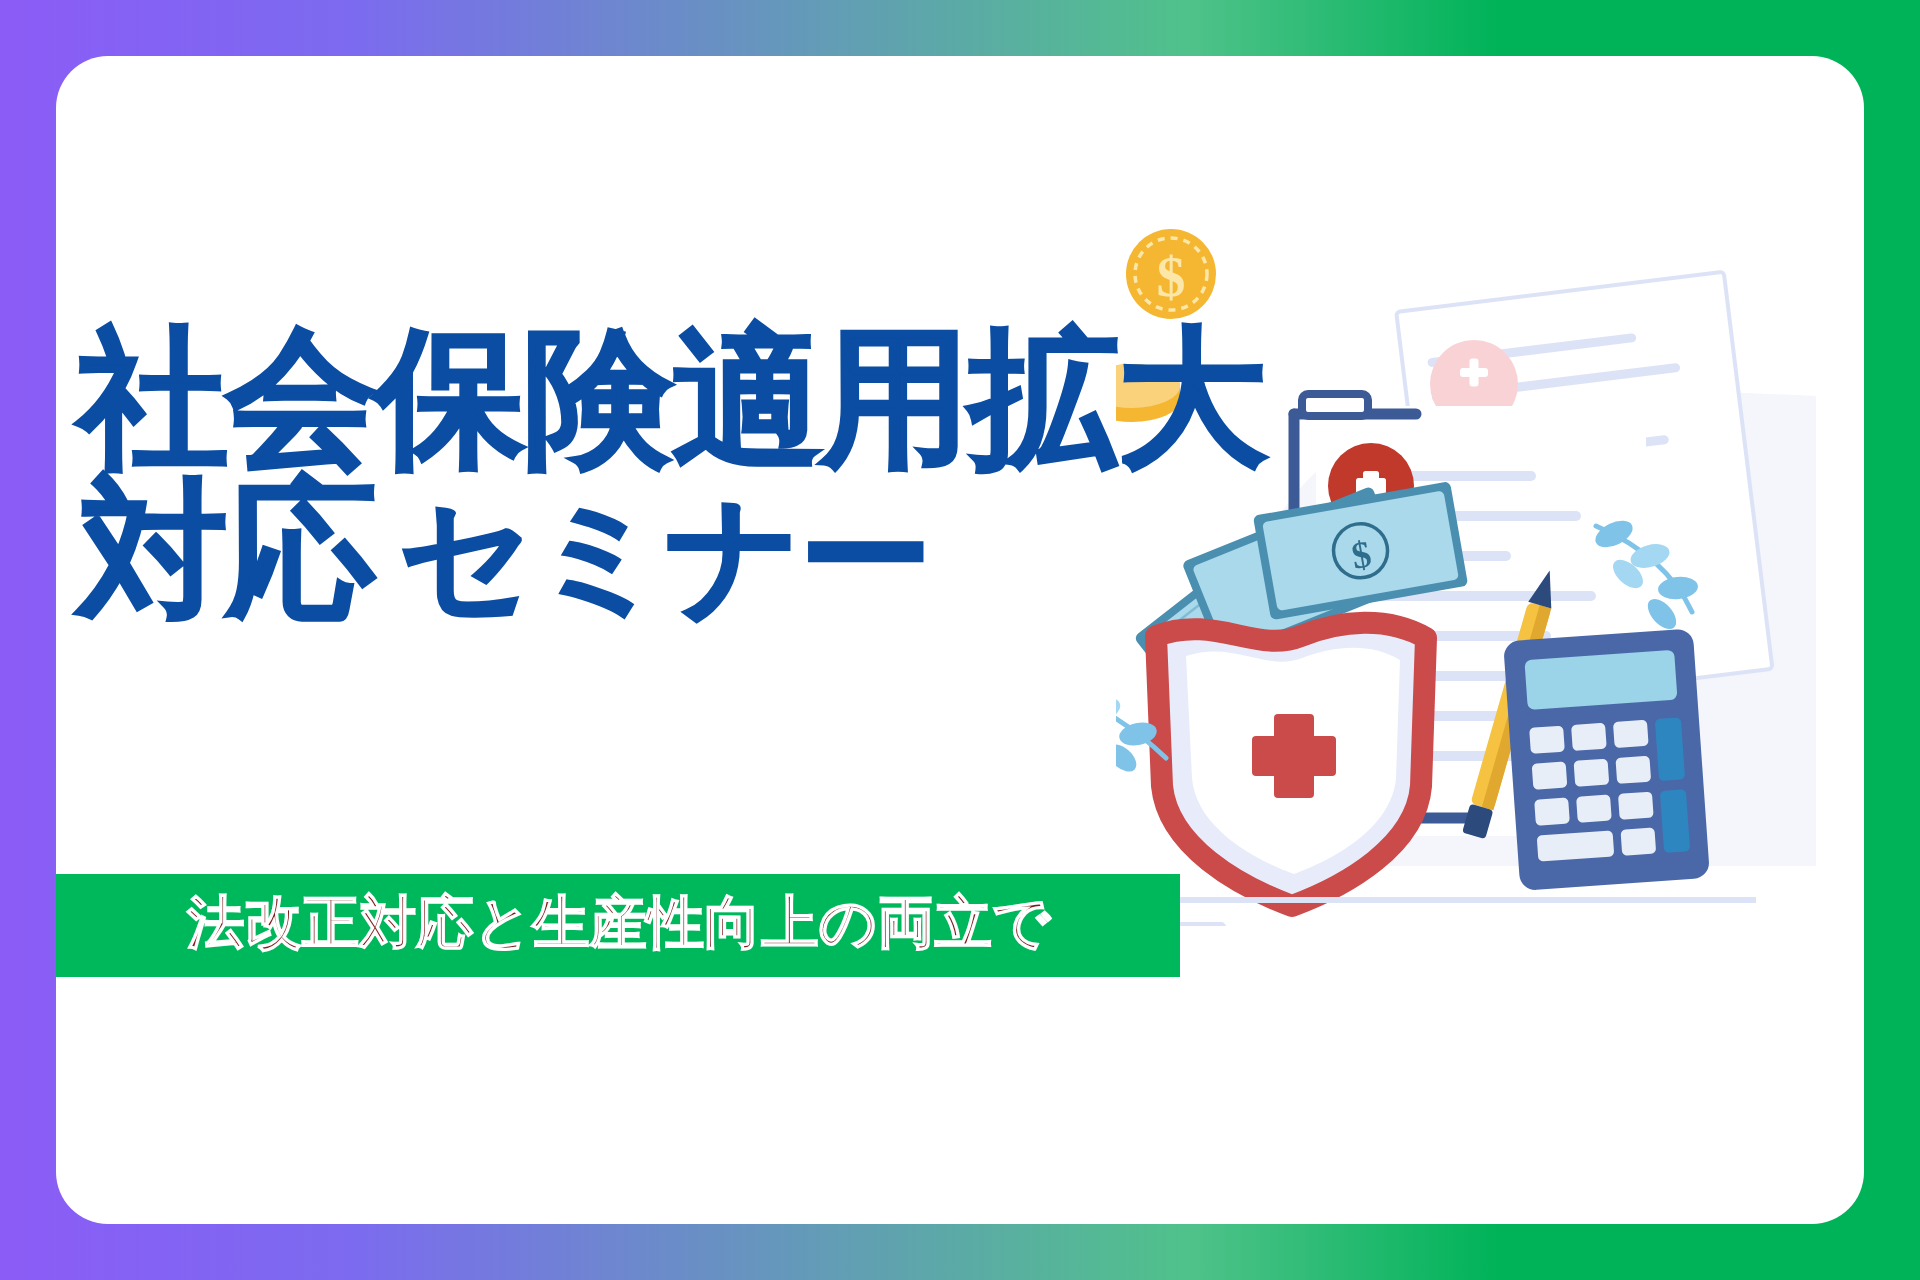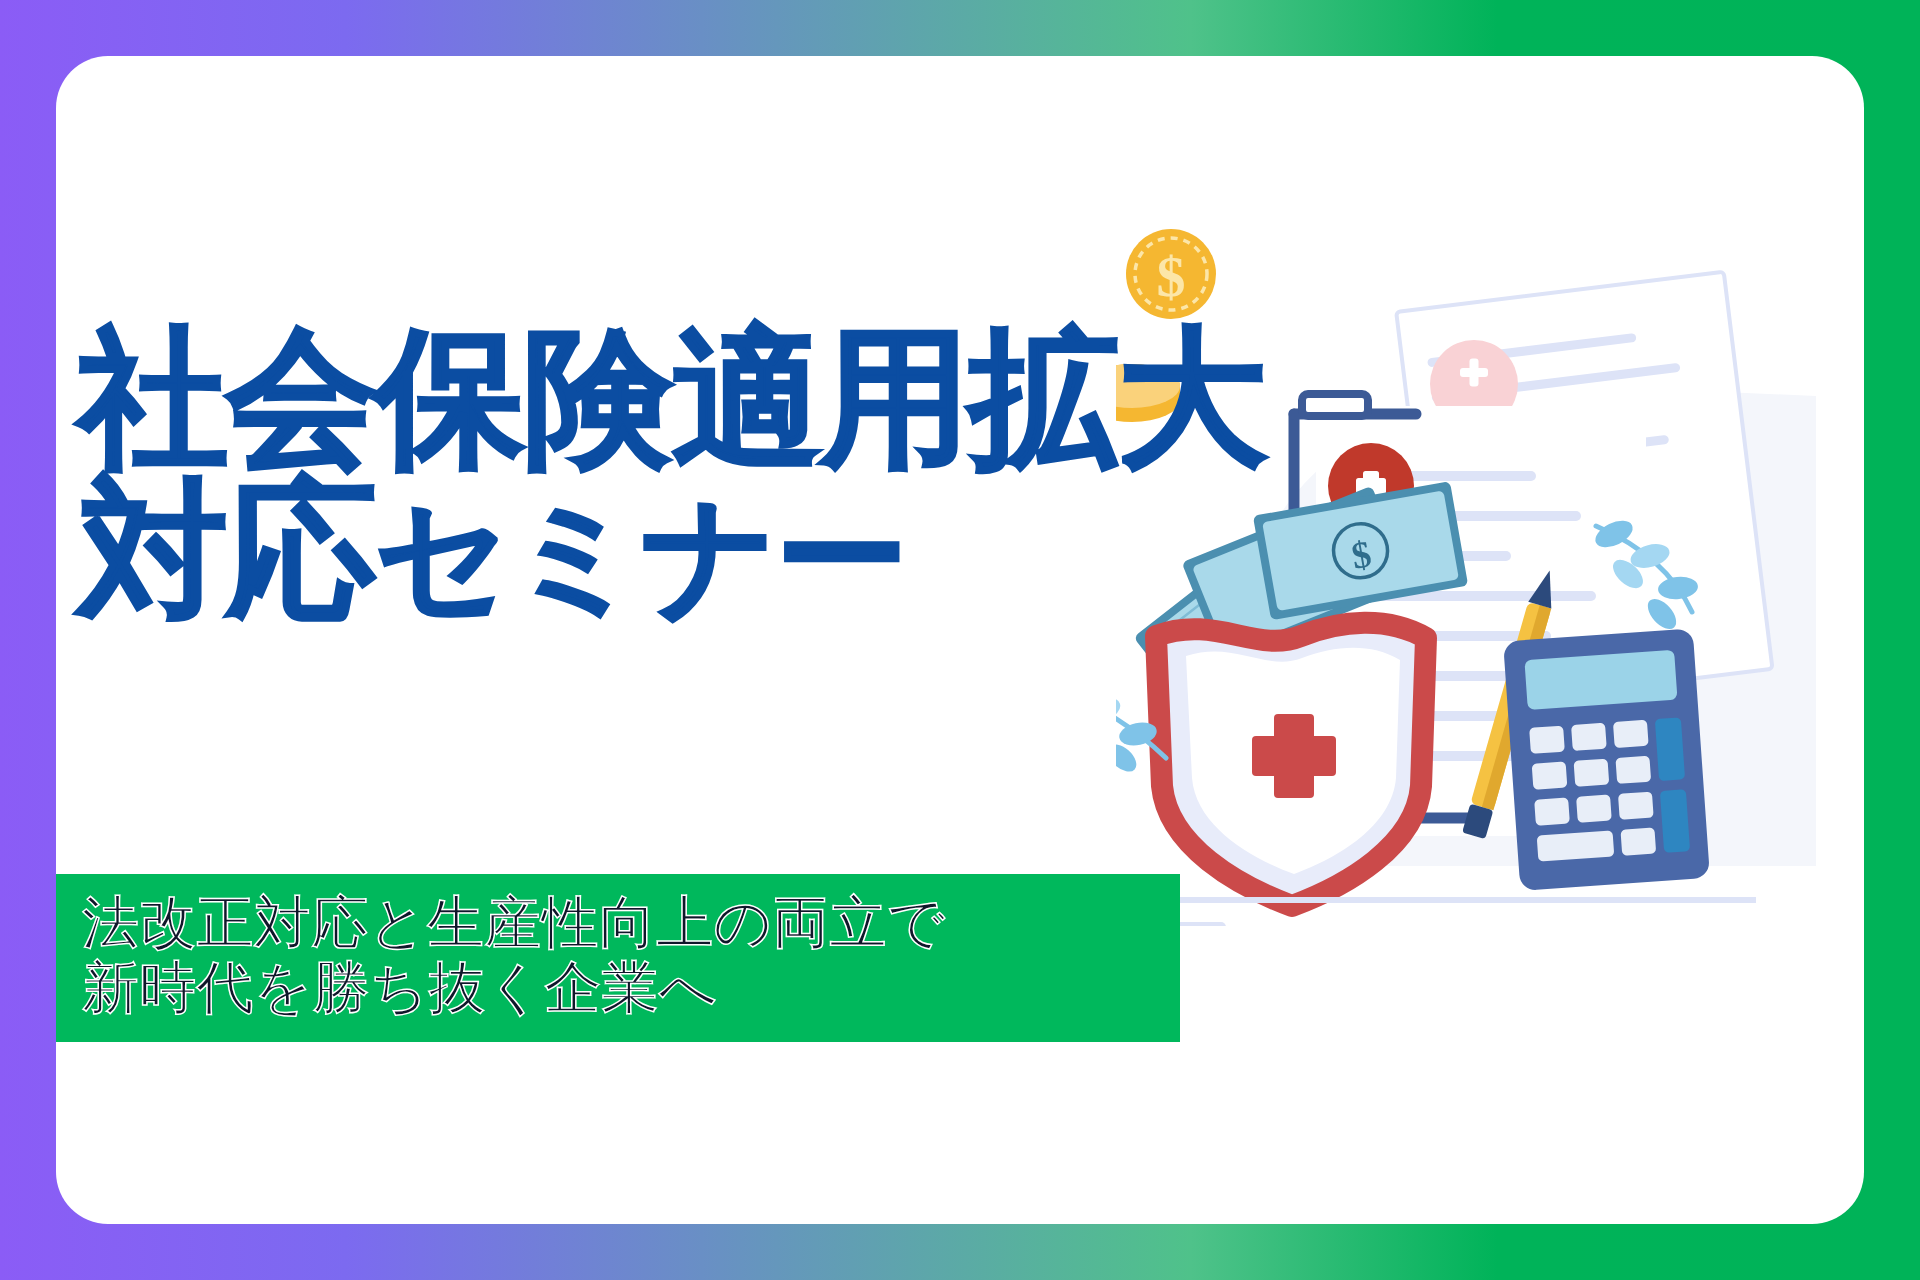--- a/index.html
+++ b/index.html
@@ -43,37 +43,38 @@
     font-weight: 900;
     line-height: 0.97;
     letter-spacing: -0.01em;
     white-space: nowrap;
     padding-left: 22px;
     text-shadow: 0 0 0 #0B4DA2;
     -webkit-text-stroke: 3px #0B4DA2;
   }
   #title-line-1 { font-size: 150px; }
   #title-line-2 { font-size: 150px; margin-top: 6px; }
-  #title-line-2 .suffix { font-size: 132px; }
+  #title-line-2 .suffix { font-size: 132px; margin-left: 24px; }
 
   
   #subtitle-band {
     position: absolute;
     left: 0px; top: 818px;
     width: 1124px;
     background: #00B85C;
     padding: 16px 24px 22px 26px;
   }
   .subtitle-line {
-    color: #0f172a;
-    font-weight: 400;
+    color: #7f1d1d;
+    font-weight: 700;
     font-size: 57px;
     line-height: 1.14;
     white-space: nowrap;
     letter-spacing: 0.005em;
+    text-align: center;
     -webkit-text-stroke: 1.5px #ffffff;
   }
 </style>
 </head>
 <body>
 
 <div id="stage">
 
   <div id="card">
 
@@ -221,18 +222,17 @@
 
     <div id="textblock">
       <div class="title-line" id="title-line-1">社会保険適用拡大</div>
       <div class="title-line" id="title-line-2">
         <span>対応</span><span class="suffix">セミナー</span>
       </div>
     </div>
 
     <div id="subtitle-band">
       <div class="subtitle-line">法改正対応と生産性向上の両立で</div>
-      <div class="subtitle-line">新時代を勝ち抜く企業へ</div>
     </div>
 
   </div>
 
 </div>
 
 </body></html>

